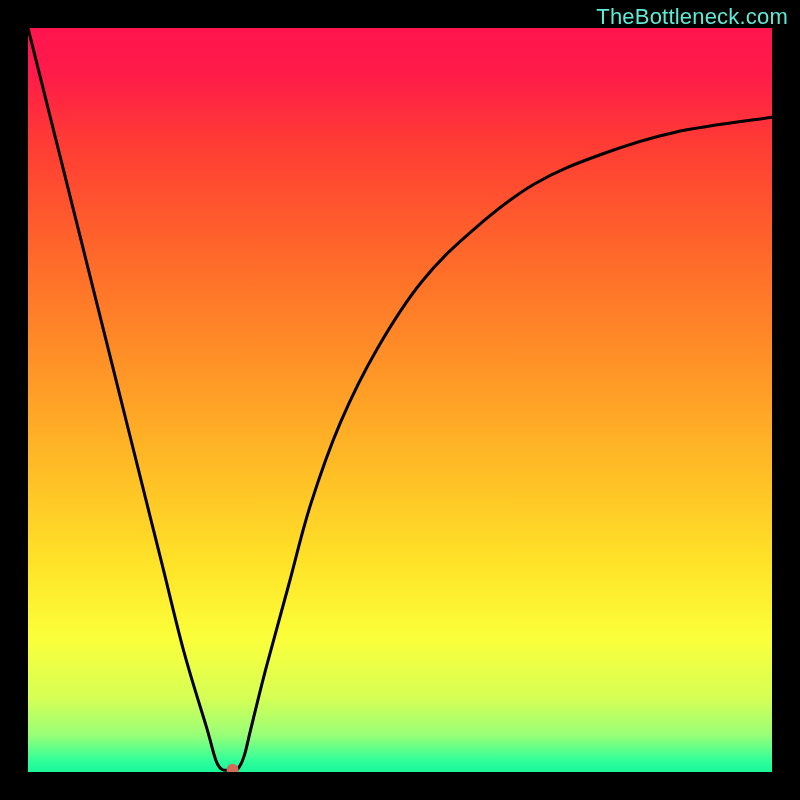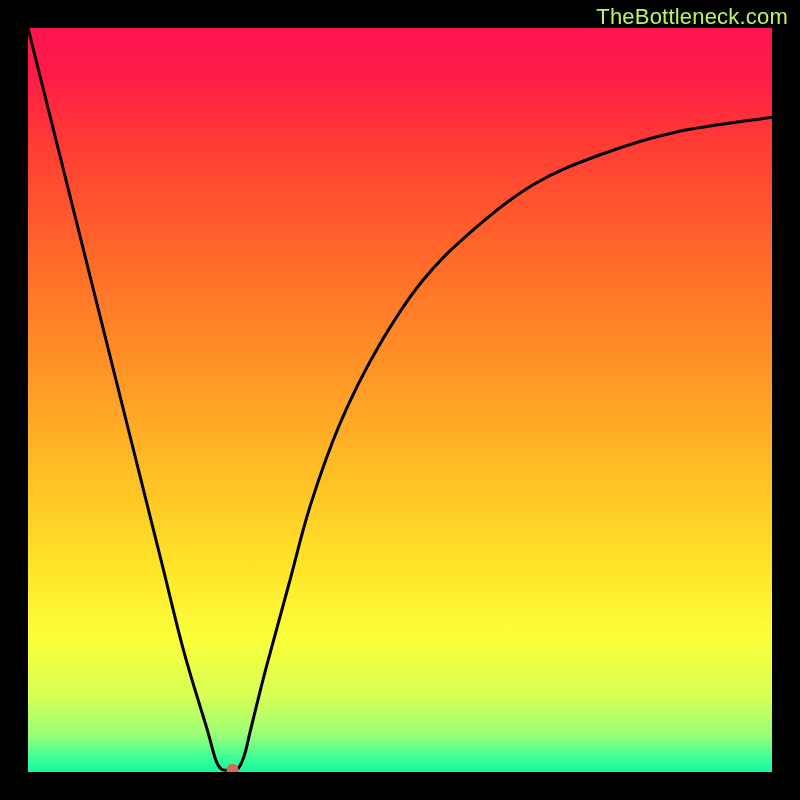--- a/index.html
+++ b/index.html
@@ -23,21 +23,21 @@
     position: absolute;
     top: 28px;
     left: 28px;
     width: 744px;
     height: 744px;
   }
   .watermark {
     position: absolute;
     top: 4px;
     right: 12px;
-    color: #bef264;
+    color: #5eead4;
     font-size: 22px;
     font-weight: 500;
     letter-spacing: 0.2px;
   }
   svg {
     display: block;
   }
 </style>
 </head>
 <body>

